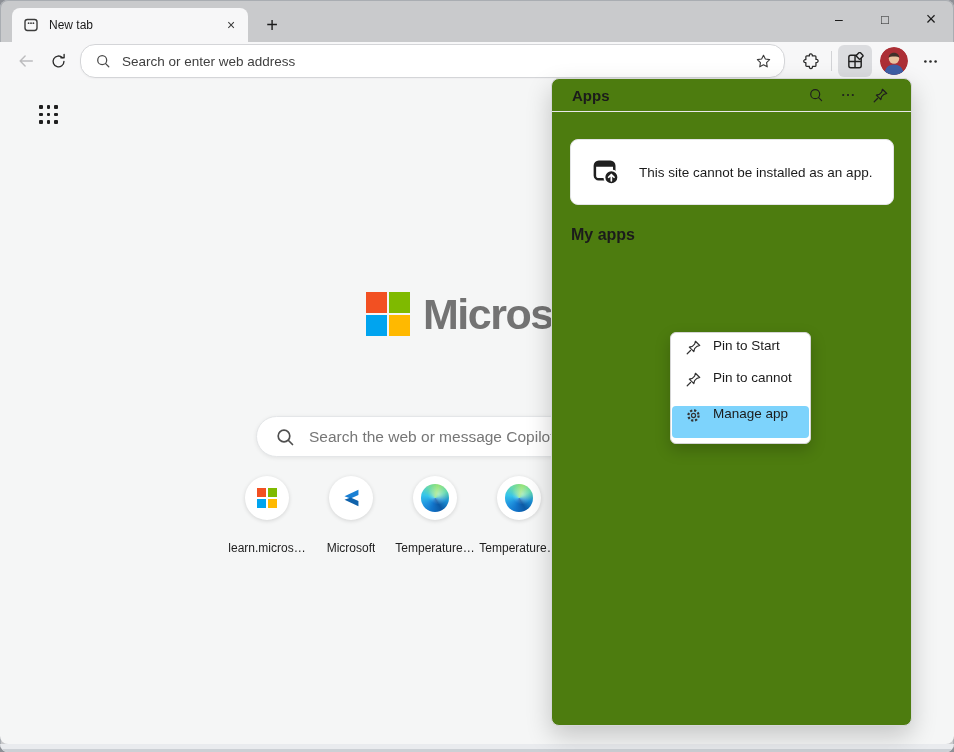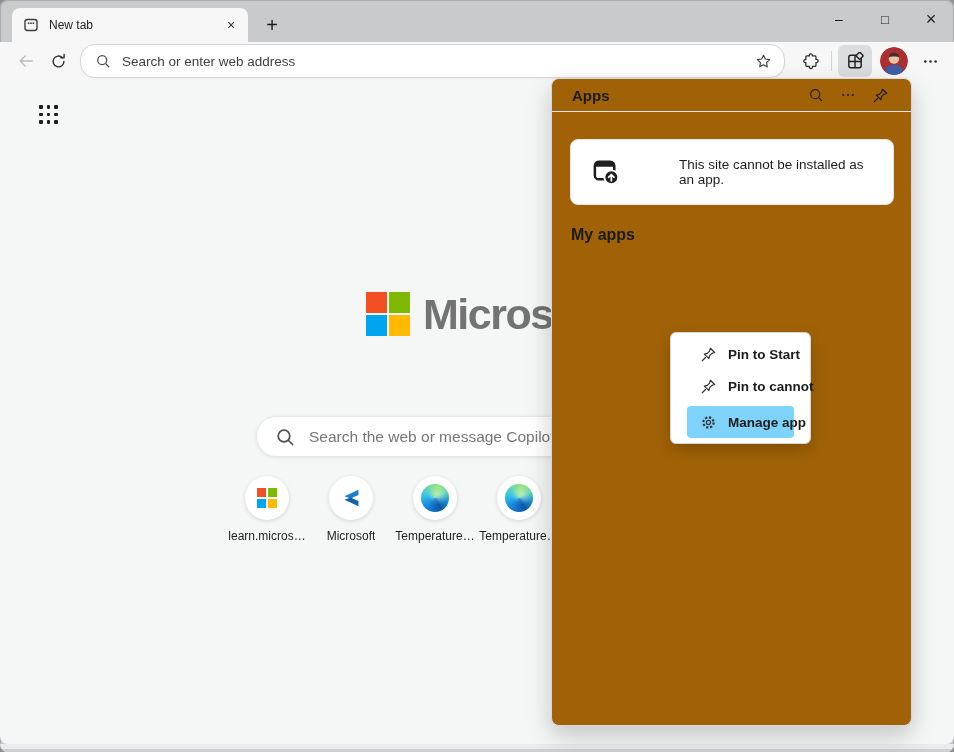--- a/index.html
+++ b/index.html
@@ -44,44 +44,44 @@
   .mslogo-text { font-size:43px; font-weight:700; color:#737373; letter-spacing:-1.5px; margin-left:13px; line-height:1; }
 
   .ntp-search { position:absolute; left:256px; top:336px; width:442px; height:41px; background:#ffffff; border:1px solid #e4e6e8; border-radius:21px; display:flex; align-items:center; padding:0 18px; box-shadow:0 1px 4px rgba(0,0,0,.08); }
   .ntp-search .n-ic { color:#4f4f4f; display:flex; flex:none; }
   .ntp-search input { flex:1; border:none; outline:none; background:transparent; font-size:15.5px; color:#202020; margin-left:14px; font-family:inherit; }
   .ntp-search input::placeholder { color:#767676; opacity:1; }
 
   .shortcuts { position:absolute; left:225px; top:396px; display:flex; }
   .shortcut { width:84px; display:flex; flex-direction:column; align-items:center; }
   .shortcut .circle { width:44px; height:44px; background:#ffffff; border-radius:50%; display:flex; align-items:center; justify-content:center; box-shadow:0 1px 4px rgba(0,0,0,.14); }
-  .shortcut .sc-label { margin-top:9px; font-size:12px; color:#1e1e1e; max-width:82px; white-space:nowrap; overflow:hidden; }
+  .shortcut .sc-label { margin-top:21px; font-size:12px; color:#1e1e1e; max-width:82px; white-space:nowrap; overflow:hidden; }
   .mini-sq { display:grid; grid-template-columns:9px 9px; grid-template-rows:9px 9px; gap:1.5px; }
   .edge-logo { width:28px; height:28px; border-radius:50%; background:radial-gradient(circle at 62% 36%, rgba(255,255,255,.45), transparent 42%), conic-gradient(from 150deg, #0c59a4, #1173c9, #2196e0, #35c5ea, #6bd9ab, #8de16c, #54d6a5, #1b8fd4, #0c59a4); }
 
   .peek-icon { position:absolute; left:822px; top:20px; width:14px; height:28px; }
   .peek-icon b { display:block; width:10px; height:10px; border:2.5px solid #2e2e2e; border-radius:50%; margin-bottom:3px; }
 
   
-  .apps-panel { position:absolute; left:551px; top:78px; width:361px; height:648px; background:#a16207; border:1px solid #d6d7d8; border-radius:8px; box-shadow:0 10px 26px rgba(0,0,0,.20); z-index:10; }
+  .apps-panel { position:absolute; left:551px; top:78px; width:361px; height:648px; background:#4d7c0f; border:1px solid #d6d7d8; border-radius:8px; box-shadow:0 10px 26px rgba(0,0,0,.20); z-index:10; }
   .panel-header { height:33px; display:flex; align-items:center; padding:0 18px 0 20px; border-bottom:1px solid #e8e8e8; }
   .panel-title { font-size:15px; font-weight:700; color:#1b1b1b; flex:1; }
   .ph-ic { width:26px; height:26px; display:flex; align-items:center; justify-content:center; color:#1f1f1f; border-radius:4px; margin-left:6px; }
-  .install-card { margin:27px 17px 0 18px; height:66px; border:1px solid #e3e4e5; border-radius:8px; display:flex; align-items:center; padding:0 20px; background:#fff;gap:40px; }
+  .install-card { margin:27px 17px 0 18px; height:66px; border:1px solid #e3e4e5; border-radius:8px; display:flex; align-items:center; padding:0 20px; background:#fff; }
   .install-card .ic-icon { flex:none; display:flex; }
   .install-card .ic-text { font-size:13.5px; color:#1b1b1b; margin-left:17px; }
   .myapps-label { margin:21px 0 0 19px; font-size:16px; font-weight:700; color:#1b1b1b; }
   .app-card { margin:17px 17px 0 18px; height:72px; border:1px solid #e3e4e5; border-radius:8px; display:flex; align-items:center; padding:0 16px 0 18px; background:#fff; }
   .app-card .ac-icon { flex:none; display:flex; }
   .app-card .ac-name { flex:1; font-size:13.5px; color:#1b1b1b; margin-left:17px; }
   .open-btn { width:52px; height:30px; background:#ececed; border:none; border-radius:4px; font-size:13.5px; color:#1f1f1f; font-family:inherit; display:flex; align-items:center; justify-content:center; }
 
   
   .context-menu { position:absolute; left:670px; top:332px; width:141px; background:#ffffff; border:1px solid #d5d5d5; border-radius:6px; box-shadow:0 6px 16px rgba(0,0,0,.20); padding:5px 0; z-index:20; }
-  .menu-item { height:32px; display:flex; align-items:center; padding:0 10px 0 12px; margin:0 16px; border-radius:4px;font-weight:bold; }
+  .menu-item { height:32px; display:flex; align-items:flex-start; padding:0 10px 0 12px; margin:0 1px; border-radius:4px; }
   .menu-item.highlight { background:#7dd3fc; margin-top:4px; }
   .menu-item .mi-ic { width:18px; height:18px; display:flex; align-items:center; justify-content:center; color:#333; flex:none; }
   .menu-item .mi-label { font-size:13.5px; color:#1b1b1b; margin-left:11px; white-space:nowrap; }
 
   svg { display:block; }
 </style>
 </head>
 <body>
 
 <div class="window">

